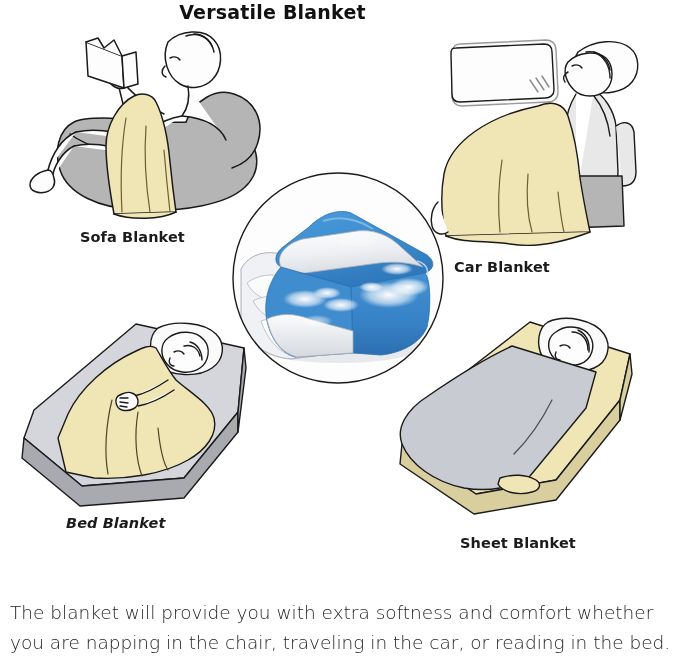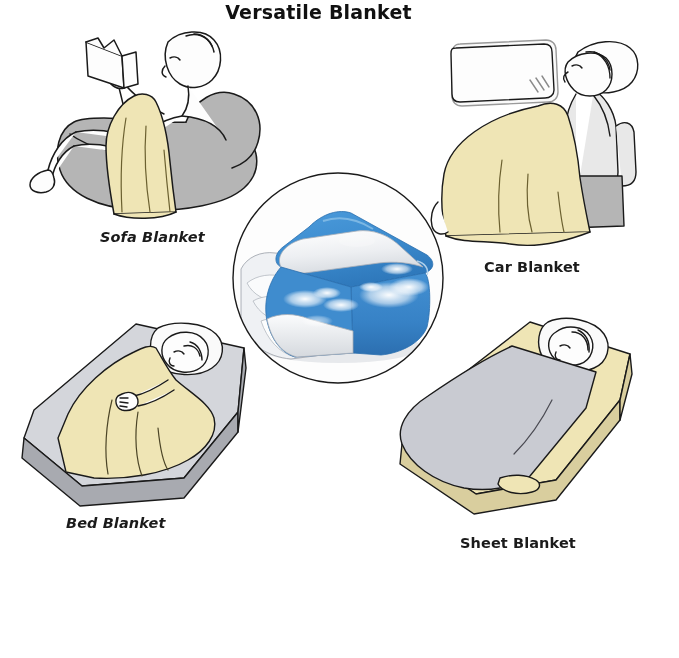--- a/index.html
+++ b/index.html
@@ -26,35 +26,34 @@
     left: 0;
     top: 1px;
     width: 545px;
     text-align: center;
     font-family: "DejaVu Sans", "Liberation Sans", sans-serif;
     font-size: 19px;
     font-weight: bold;
     letter-spacing: 0.2px;
     color: #111111;
     white-space: nowrap;
-    padding-left: 46px;
   }
 
   
   .scene-label {
     position: absolute;
     font-family: "DejaVu Sans", "Liberation Sans", sans-serif;
     font-size: 14.5px;
     font-weight: 600;
     color: #1b1b1b;
     white-space: nowrap;
     letter-spacing: 0.1px;
   }
-  .label-sofa  { left: 100px;  top: 229px; font-style: italic; }
-  .label-car   { left: 484px; top: 259px; }
+  .label-sofa  { left: 80px;  top: 229px; }
+  .label-car   { left: 454px; top: 259px; }
   .label-bed   { left: 66px;  top: 515px; font-style: italic; }
   .label-sheet { left: 460px; top: 535px; }
 
   
   .caption {
     position: absolute;
     left: 10px;
     top: 598px;
     width: 662px;
     font-family: "DejaVu Sans", "Liberation Sans", sans-serif;
@@ -360,14 +359,15 @@
       <ellipse cx="86" cy="150" rx="16" ry="6" fill="url(#cloudA)" opacity="0.6"></ellipse>
 
       <path d="M92 50 C110 44 126 48 142 58" stroke="#8FC3E8" stroke-width="2" fill="none" opacity="0.75"></path>
 
       <path d="M186 90 C194 92 198 98 196 104" stroke="#B9D7EE" stroke-width="1.6" fill="none" opacity="0.9"></path>
     </g>
 
     <circle cx="107" cy="107" r="105" fill="none" stroke="#1a1a1a" stroke-width="1.4"></circle>
   </svg>
 
+  <div class="caption">The blanket will provide you with extra softness and comfort whether you are napping in the chair, traveling in the car, or reading in the bed.</div>
 
 </div>
 
 </body></html>

